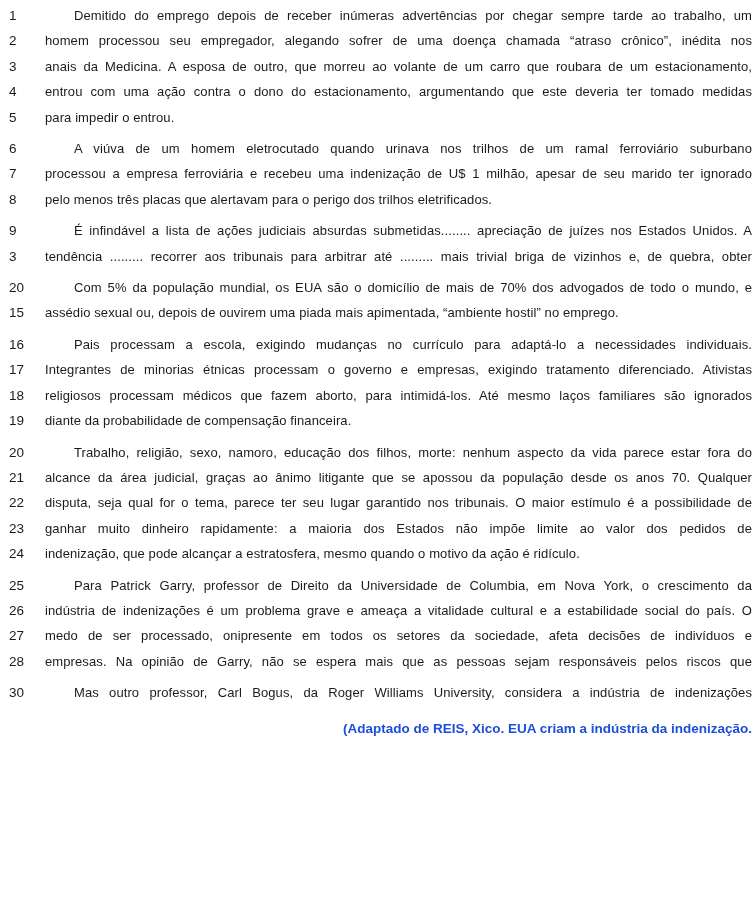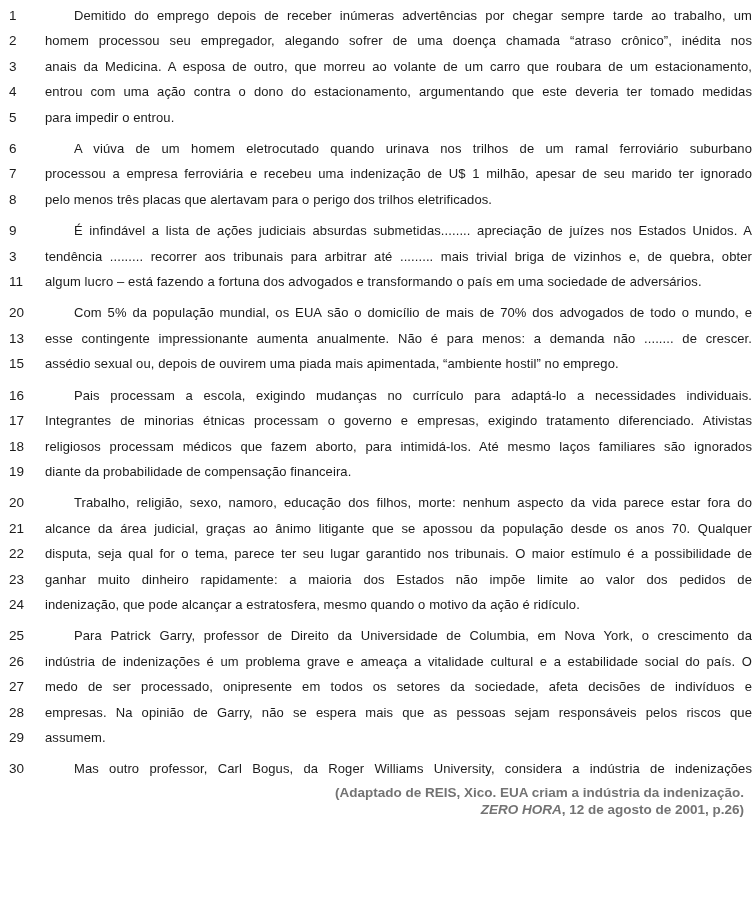--- a/index.html
+++ b/index.html
@@ -33,27 +33,26 @@
     flex: 1 1 auto;
     font-size: 13px;
     letter-spacing: 0.1px;
   }
   .line-text.j {
     text-align: justify;
     text-align-last: justify;
   }
   .line-text.indent { text-indent: 29px; }
   .citation {
-    margin-top: 2px;
-    padding-right: 8px;
+    margin-top: 14px;
     text-align: right;
     font-size: 13.5px;
     font-weight: bold;
     line-height: 17px;
-    color: #737373;
+    color: #1d4ed8;
   }
   .citation .src { font-style: italic; }
 </style>
 </head>
 <body>
 
 <div class="page">
   <div id="text-body">
       <div class="para">
         <div class="line-row">
@@ -93,33 +92,25 @@
       </div>
       <div class="para">
         <div class="line-row">
           <span class="num">9</span>
           <div class="line-text j indent">É infindável a lista de ações judiciais absurdas submetidas........ apreciação de juízes nos Estados Unidos. A</div>
         </div>
         <div class="line-row">
           <span class="num">3</span>
           <div class="line-text j">tendência ......... recorrer aos tribunais para arbitrar até ......... mais trivial briga de vizinhos e, de quebra, obter</div>
         </div>
-        <div class="line-row">
-          <span class="num">11</span>
-          <div class="line-text">algum lucro – está fazendo a fortuna dos advogados e transformando o país em uma sociedade de adversários.</div>
-        </div>
       </div>
       <div class="para">
         <div class="line-row">
           <span class="num">20</span>
           <div class="line-text j indent">Com 5% da população mundial, os EUA são o domicílio de mais de 70% dos advogados de todo o mundo, e</div>
-        </div>
-        <div class="line-row">
-          <span class="num">13</span>
-          <div class="line-text j">esse contingente impressionante aumenta anualmente. Não é para menos: a demanda não ........ de crescer.</div>
         </div>
         <div class="line-row">
           <span class="num">15</span>
           <div class="line-text">assédio sexual ou, depois de ouvirem uma piada mais apimentada, “ambiente hostil” no emprego.</div>
         </div>
       </div>
       <div class="para">
         <div class="line-row">
           <span class="num">16</span>
           <div class="line-text j indent">Pais processam a escola, exigindo mudanças no currículo para adaptá-lo a necessidades individuais.</div>
@@ -169,29 +160,24 @@
           <div class="line-text j">indústria de indenizações é um problema grave e ameaça a vitalidade cultural e a estabilidade social do país. O</div>
         </div>
         <div class="line-row">
           <span class="num">27</span>
           <div class="line-text j">medo de ser processado, onipresente em todos os setores da sociedade, afeta decisões de indivíduos e</div>
         </div>
         <div class="line-row">
           <span class="num">28</span>
           <div class="line-text j">empresas. Na opinião de Garry, não se espera mais que as pessoas sejam responsáveis pelos riscos que</div>
         </div>
-        <div class="line-row">
-          <span class="num">29</span>
-          <div class="line-text">assumem.</div>
-        </div>
       </div>
       <div class="para">
         <div class="line-row">
           <span class="num">30</span>
           <div class="line-text j indent">Mas outro professor, Carl Bogus, da Roger Williams University, considera a indústria de indenizações</div>
         </div>
       </div>
     </div>
   <div class="citation">
     <div>(Adaptado de REIS, Xico. EUA criam a indústria da indenização.</div>
-    <div><span class="src">ZERO HORA</span><span>, 12 de agosto de 2001, p.26)</span></div>
   </div>
 </div>
 
 </body></html>

